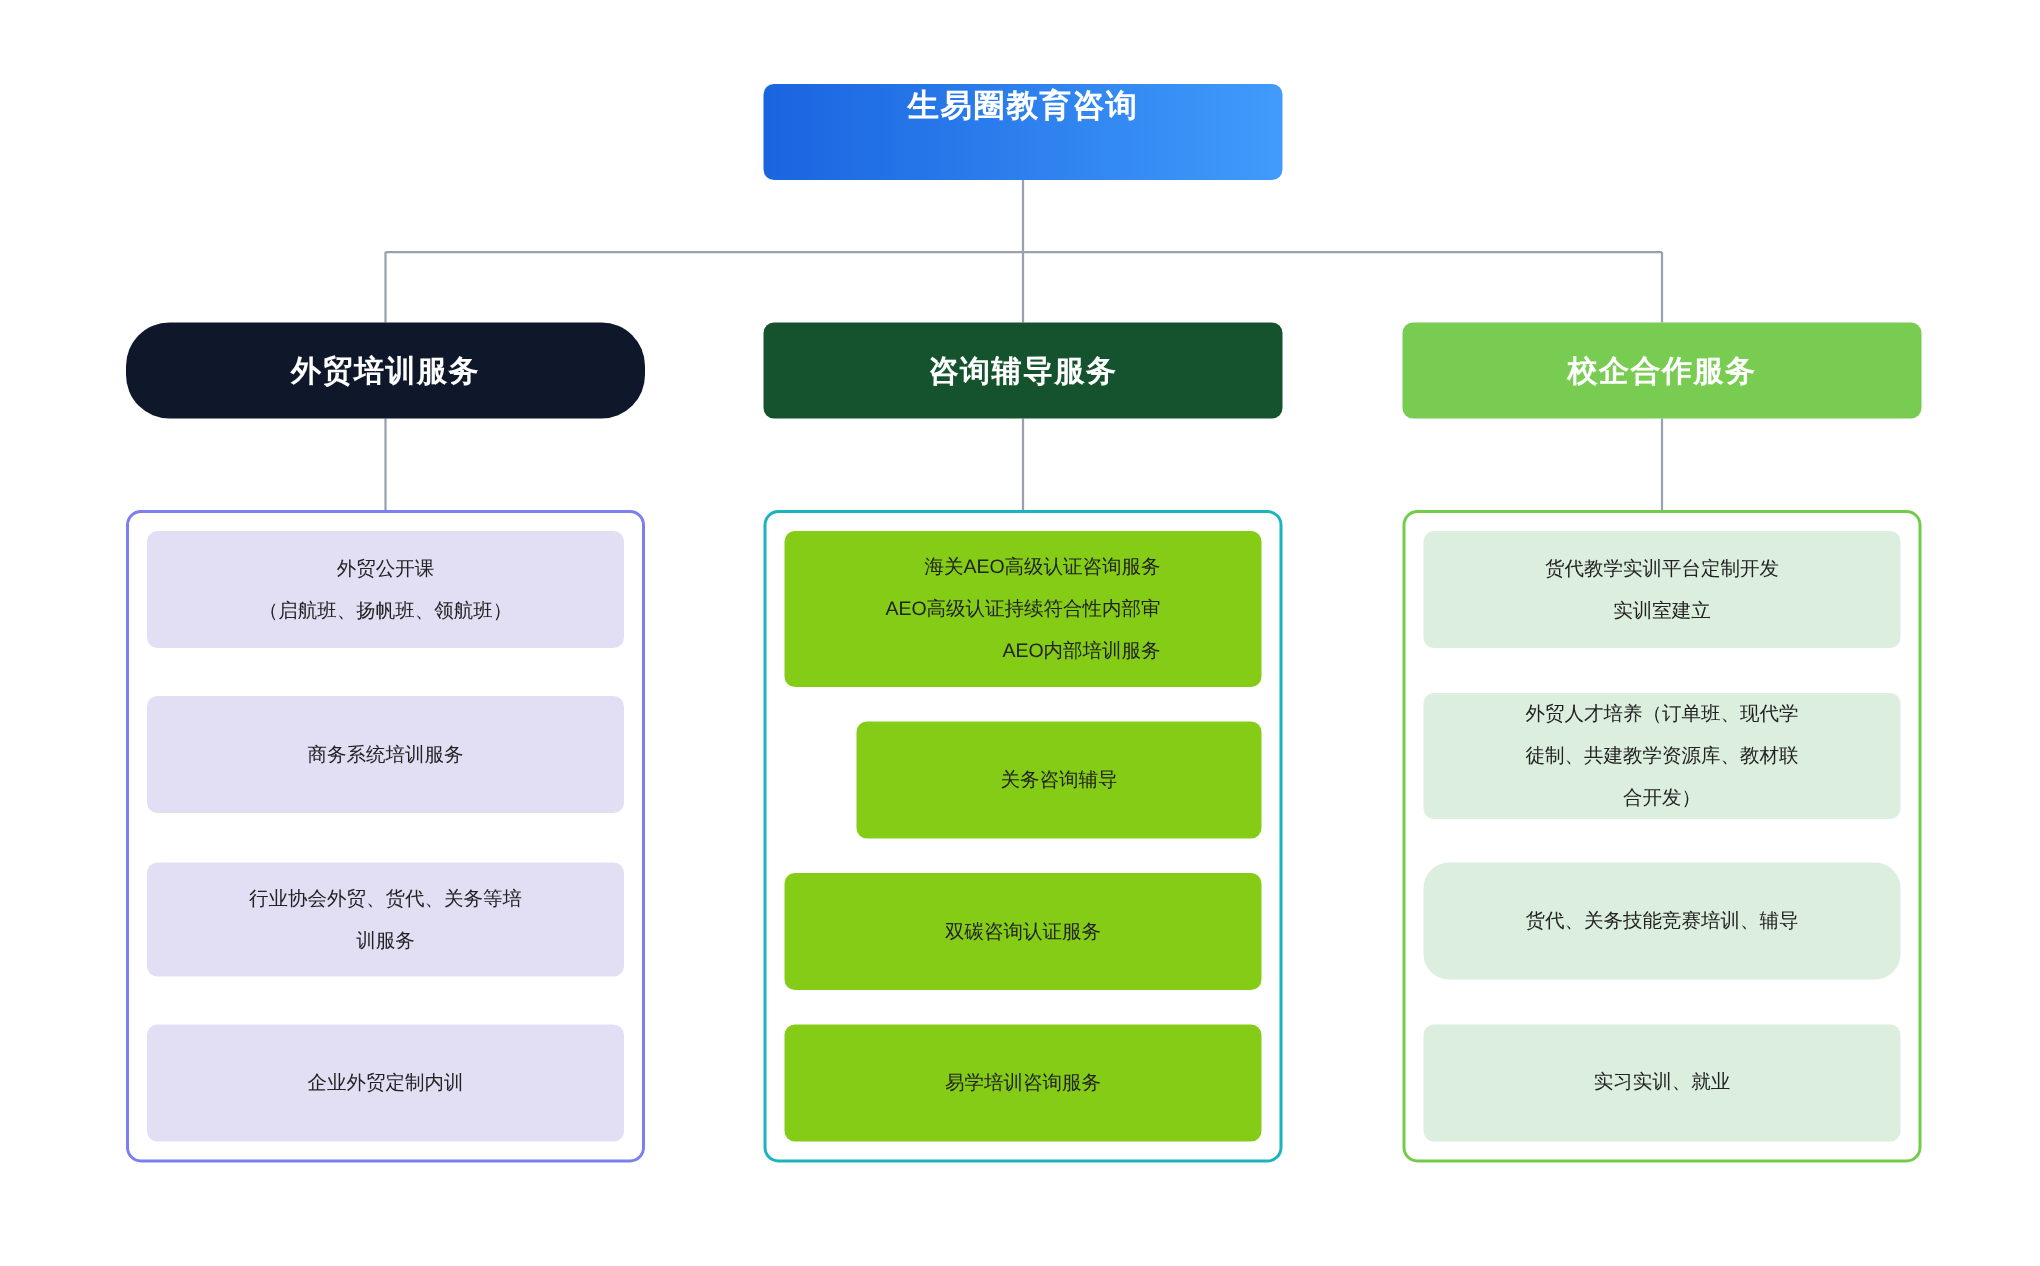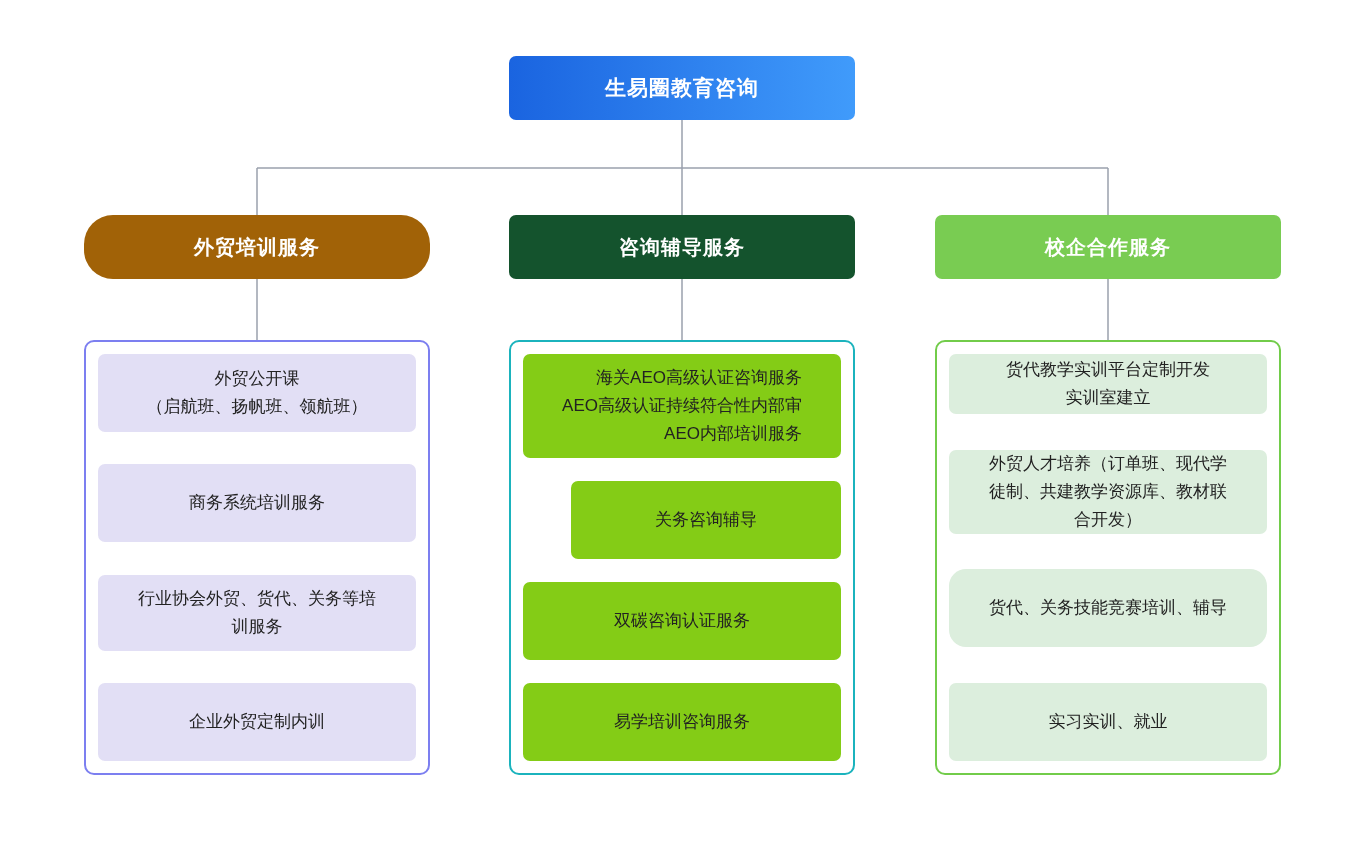--- a/index.html
+++ b/index.html
@@ -26,21 +26,20 @@
   
   .root-node {
     position: absolute;
     left: 509px;
     top: 56px;
     width: 346px;
     height: 64px;
     border-radius: 7px;
     background: linear-gradient(90deg, #1a64e0 0%, #409bfb 100%);
     display: flex;
-    align-items: center;
     justify-content: center;
     z-index: 3;
   }
   .root-label {
     color: #ffffff;
     font-size: 21px;
     font-weight: bold;
     letter-spacing: 1px;
   }
   
@@ -62,21 +61,21 @@
     justify-content: center;
     position: relative;
     z-index: 3;
   }
   .branch-header .header-label {
     color: #ffffff;
     font-size: 20px;
     font-weight: bold;
     letter-spacing: 1px;
   }
-  .branch-1 .branch-header { background: #a16207; border-radius: 29px; }
+  .branch-1 .branch-header { background: #0f172a; border-radius: 29px; }
   .branch-2 .branch-header { background: #14532d; }
   .branch-3 .branch-header { background: #79cc52; }
 
   .branch-body {
     position: absolute;
     top: 125px;       
     left: 0;
     width: 346px;
     height: 435px;    
     border-radius: 10px;
@@ -92,44 +91,44 @@
   .branch-2 .branch-body { border-color: #1bb3bd; }
   .branch-3 .branch-body { border-color: #72cc4a; }
 
   .leaf {
     border-radius: 7px;
     display: flex;
     align-items: center;
     justify-content: center;
     text-align: center;
     color: #222222;
-    font-size: 17px;
+    font-size: 13px;
     line-height: 28px;
     padding: 8px 12px;
     white-space: pre-line;
   }
   .branch-1 .leaf { background: #e2dff5; }
   .branch-2 .leaf { background: #84cc16; text-align: right; }
   .branch-3 .leaf { background: #dceedd; }
 
   
   .branch-1 .leaf-0 { height: 78px; }
   .branch-1 .leaf-1 { height: 78px; }
   .branch-1 .leaf-2 { height: 76px; }
   .branch-1 .leaf-3 { height: 78px; }
 
   .branch-2 .leaf-0 { height: 104px; }
   .branch-2 .leaf-1 { height: 78px; margin-left: 48px; }
   .branch-2 .leaf-2 { height: 78px; }
   .branch-2 .leaf-3 { height: 78px; }
 
-  .branch-3 .leaf-0 { height: 60px; }
+  .branch-3 .leaf-0 { height: 78px; }
   .branch-3 .leaf-1 { height: 84px; }
   .branch-3 .leaf-2 { height: 78px; border-radius: 17px; }
-  .branch-3 .leaf-3 { height: 78px; }
+  .branch-3 .leaf-3 { height: 78px; font-family: Liberation Mono, monospace; }
 </style>
 </head>
 <body>
 
 <div id="chart">
 
   <svg id="connectors" width="1360" height="844" viewBox="0 0 1360 844">
 
     <path d="M682,120 L682,168" stroke="#9aa0ac" stroke-width="1.5" fill="none"></path>
 

